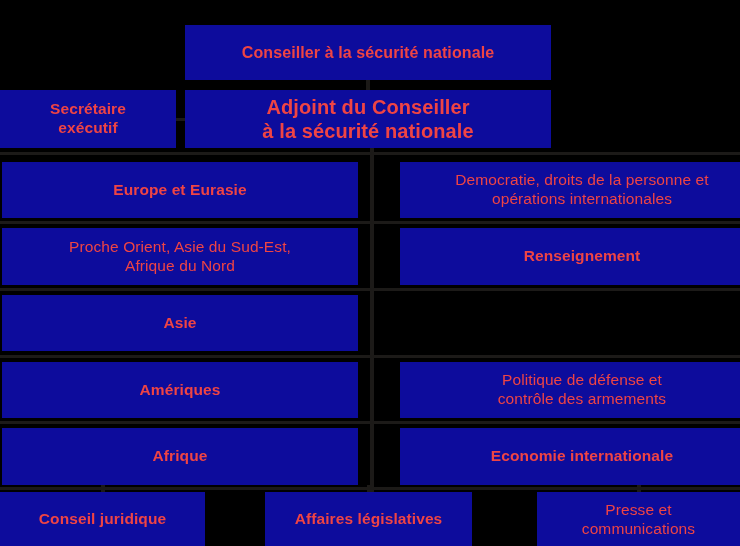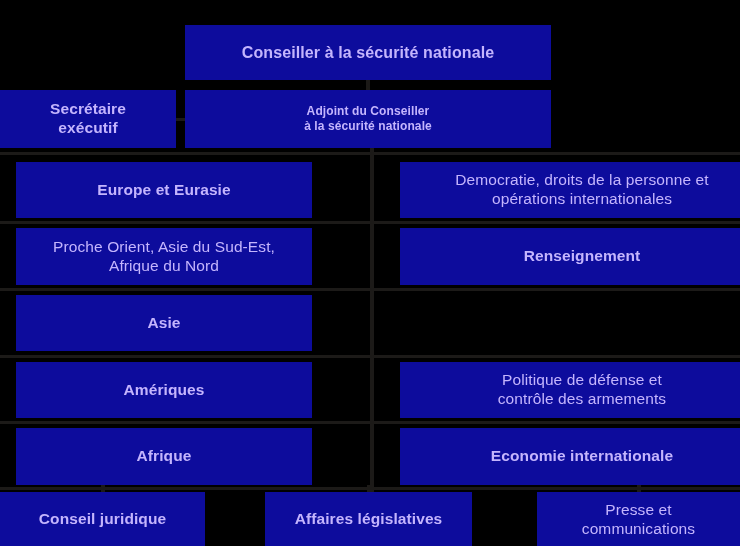--- a/index.html
+++ b/index.html
@@ -27,43 +27,43 @@
     z-index: 1;
   }
   .connector.v { width: 4px; }
   .connector.h { height: 3px; }
 
   
   .node {
     position: absolute;
     z-index: 2;
     background: #0d0c9c;
-    color: #c4b5fd;
+    color: #ef4444;
     display: flex;
     align-items: center;
     justify-content: center;
     text-align: center;
     box-sizing: border-box;
     padding: 8px 8px;
     line-height: 1.22;
     font-size: 15.5px;
     letter-spacing: 0.1px;
     white-space: pre-line;
   }
   .node.bold { font-weight: bold; }
   .node.reg  { font-weight: normal; font-size: 15.5px; }
 
   
   .n-top      { left: 185px; top: 25px;  width: 366px; height: 55px; font-size: 16px; }
   
   .n-sec      { left: 0px;   top: 90px;  width: 176px; height: 58px; }
-  .n-adj      { left: 185px; top: 90px;  width: 366px; height: 58px; font-size: 12px; }
+  .n-adj      { left: 185px; top: 90px;  width: 366px; height: 58px; font-size: 20px; }
 
   
-  .col-l { left: 16px;   width: 296px; }
+  .col-l { left: 2px;   width: 356px; }
   .col-r { left: 376px; width: 364px; margin-left: 24px; }
   .row-1 { top: 162px; height: 56px; }
   .row-2 { top: 228px; height: 57px; }
   .row-3 { top: 295px; height: 56px; }
   .row-4 { top: 362px; height: 56px; }
   .row-5 { top: 428px; height: 57px; text-align: right; }
 
   
   .n-b1 { left: 0px;   top: 492px; width: 205px; height: 54px; }
   .n-b2 { left: 265px; top: 492px; width: 207px; height: 54px; }

